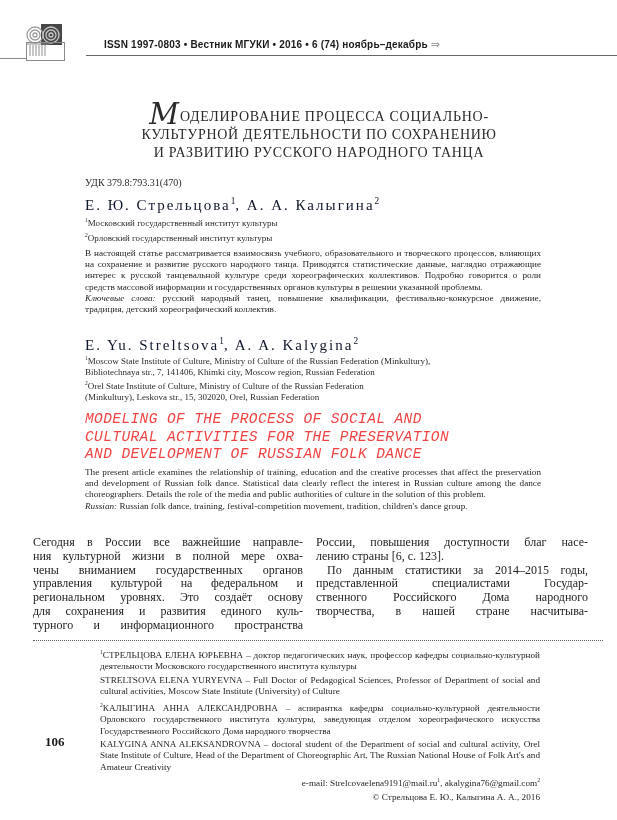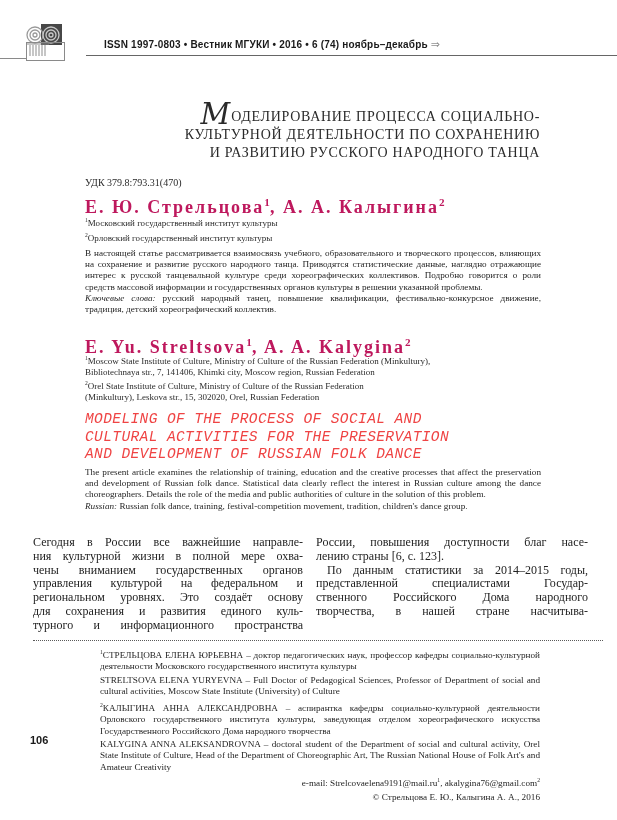--- a/index.html
+++ b/index.html
@@ -14,30 +14,30 @@
   .left-stub{position:absolute;left:0;top:58px;width:27px;border-top:1px solid #8a8a8a;}
   .header-rule{position:absolute;left:86px;top:55px;width:531px;border-top:1px solid #666;}
   .header-text{
     position:absolute;left:104px;top:38px;
     font-family:"Liberation Sans","DejaVu Sans",sans-serif;
     font-weight:bold;font-size:10px;letter-spacing:.2px;color:#1a1a1a;white-space:nowrap;
   }
   .header-text .arrow{color:#909090;font-weight:normal;font-size:11px;}
   
   .title-ru{
-    position:absolute;left:98px;top:108px;width:442px;text-align:right;
+    position:absolute;left:98px;top:108px;width:442px;text-align:center;
     font-size:14px;line-height:18px;letter-spacing:.7px;color:#2a2a2a;
   }
   .title-ru .bigM{
     font-family:"DejaVu Serif",serif;font-style:italic;font-size:29px;
     line-height:10px;letter-spacing:0;vertical-align:-3px;margin-right:1px;
   }
   .udc{position:absolute;left:85px;top:177px;font-size:10px;color:#2a2a2a;}
   
-  .authors{font-weight:bold;font-size:18px;letter-spacing:2px;color:#be185d;white-space:nowrap;}
+  .authors{font-weight:normal;font-size:15px;letter-spacing:2px;color:#0f172a;white-space:nowrap;}
   .authors-ru{position:absolute;left:85px;top:196px;}
   .authors-en{position:absolute;left:85px;top:336px;}
   sup{font-size:.62em;vertical-align:super;letter-spacing:0;}
   .affil{position:absolute;left:85px;font-size:9px;line-height:11px;color:#2b2b2b;}
   .affil-ru-1{top:215px;}
   .affil-ru-2{top:230px;}
   .affil-en-1{top:353px;}
   .affil-en-2{top:378px;}
   
   .abstract{
@@ -58,23 +58,23 @@
   .col-right{left:316px;width:272px;}
   .bline{text-align:justify;text-align-last:justify;}
   .bline.noj{text-align:left;text-align-last:left;}
   .bline.indent{padding-left:11px;}
   
   .dotted-rule{position:absolute;left:33px;top:640px;width:570px;border-top:1px dotted #5a5a5a;}
   .footnotes{position:absolute;left:100px;top:647px;width:440px;font-size:9.2px;line-height:11.4px;color:#262626;}
   .footnotes p{margin:0 0 2px 0;text-align:justify;}
   .fn-right{text-align:right !important;}
   .pagenum{
-    position:absolute;left:30px;top:734px;
-    font-family:Liberation Sans, sans-serif;font-weight:bold;
-    font-size:11px;color:#1a1a1a;
+    position:absolute;left:45px;top:734px;
+    font-family:Liberation Serif, serif;font-weight:bold;
+    font-size:13px;color:#1a1a1a;
   }
 </style>
 </head>
 <body>
 
 <div class="page">
 
   <svg class="logo" viewBox="0 0 40 34" xmlns="http://www.w3.org/2000/svg">
     <rect x="17" y="1" width="21" height="21" fill="#474747"></rect>
     <g fill="none" stroke="#9a9a9a" stroke-width="1.3">

